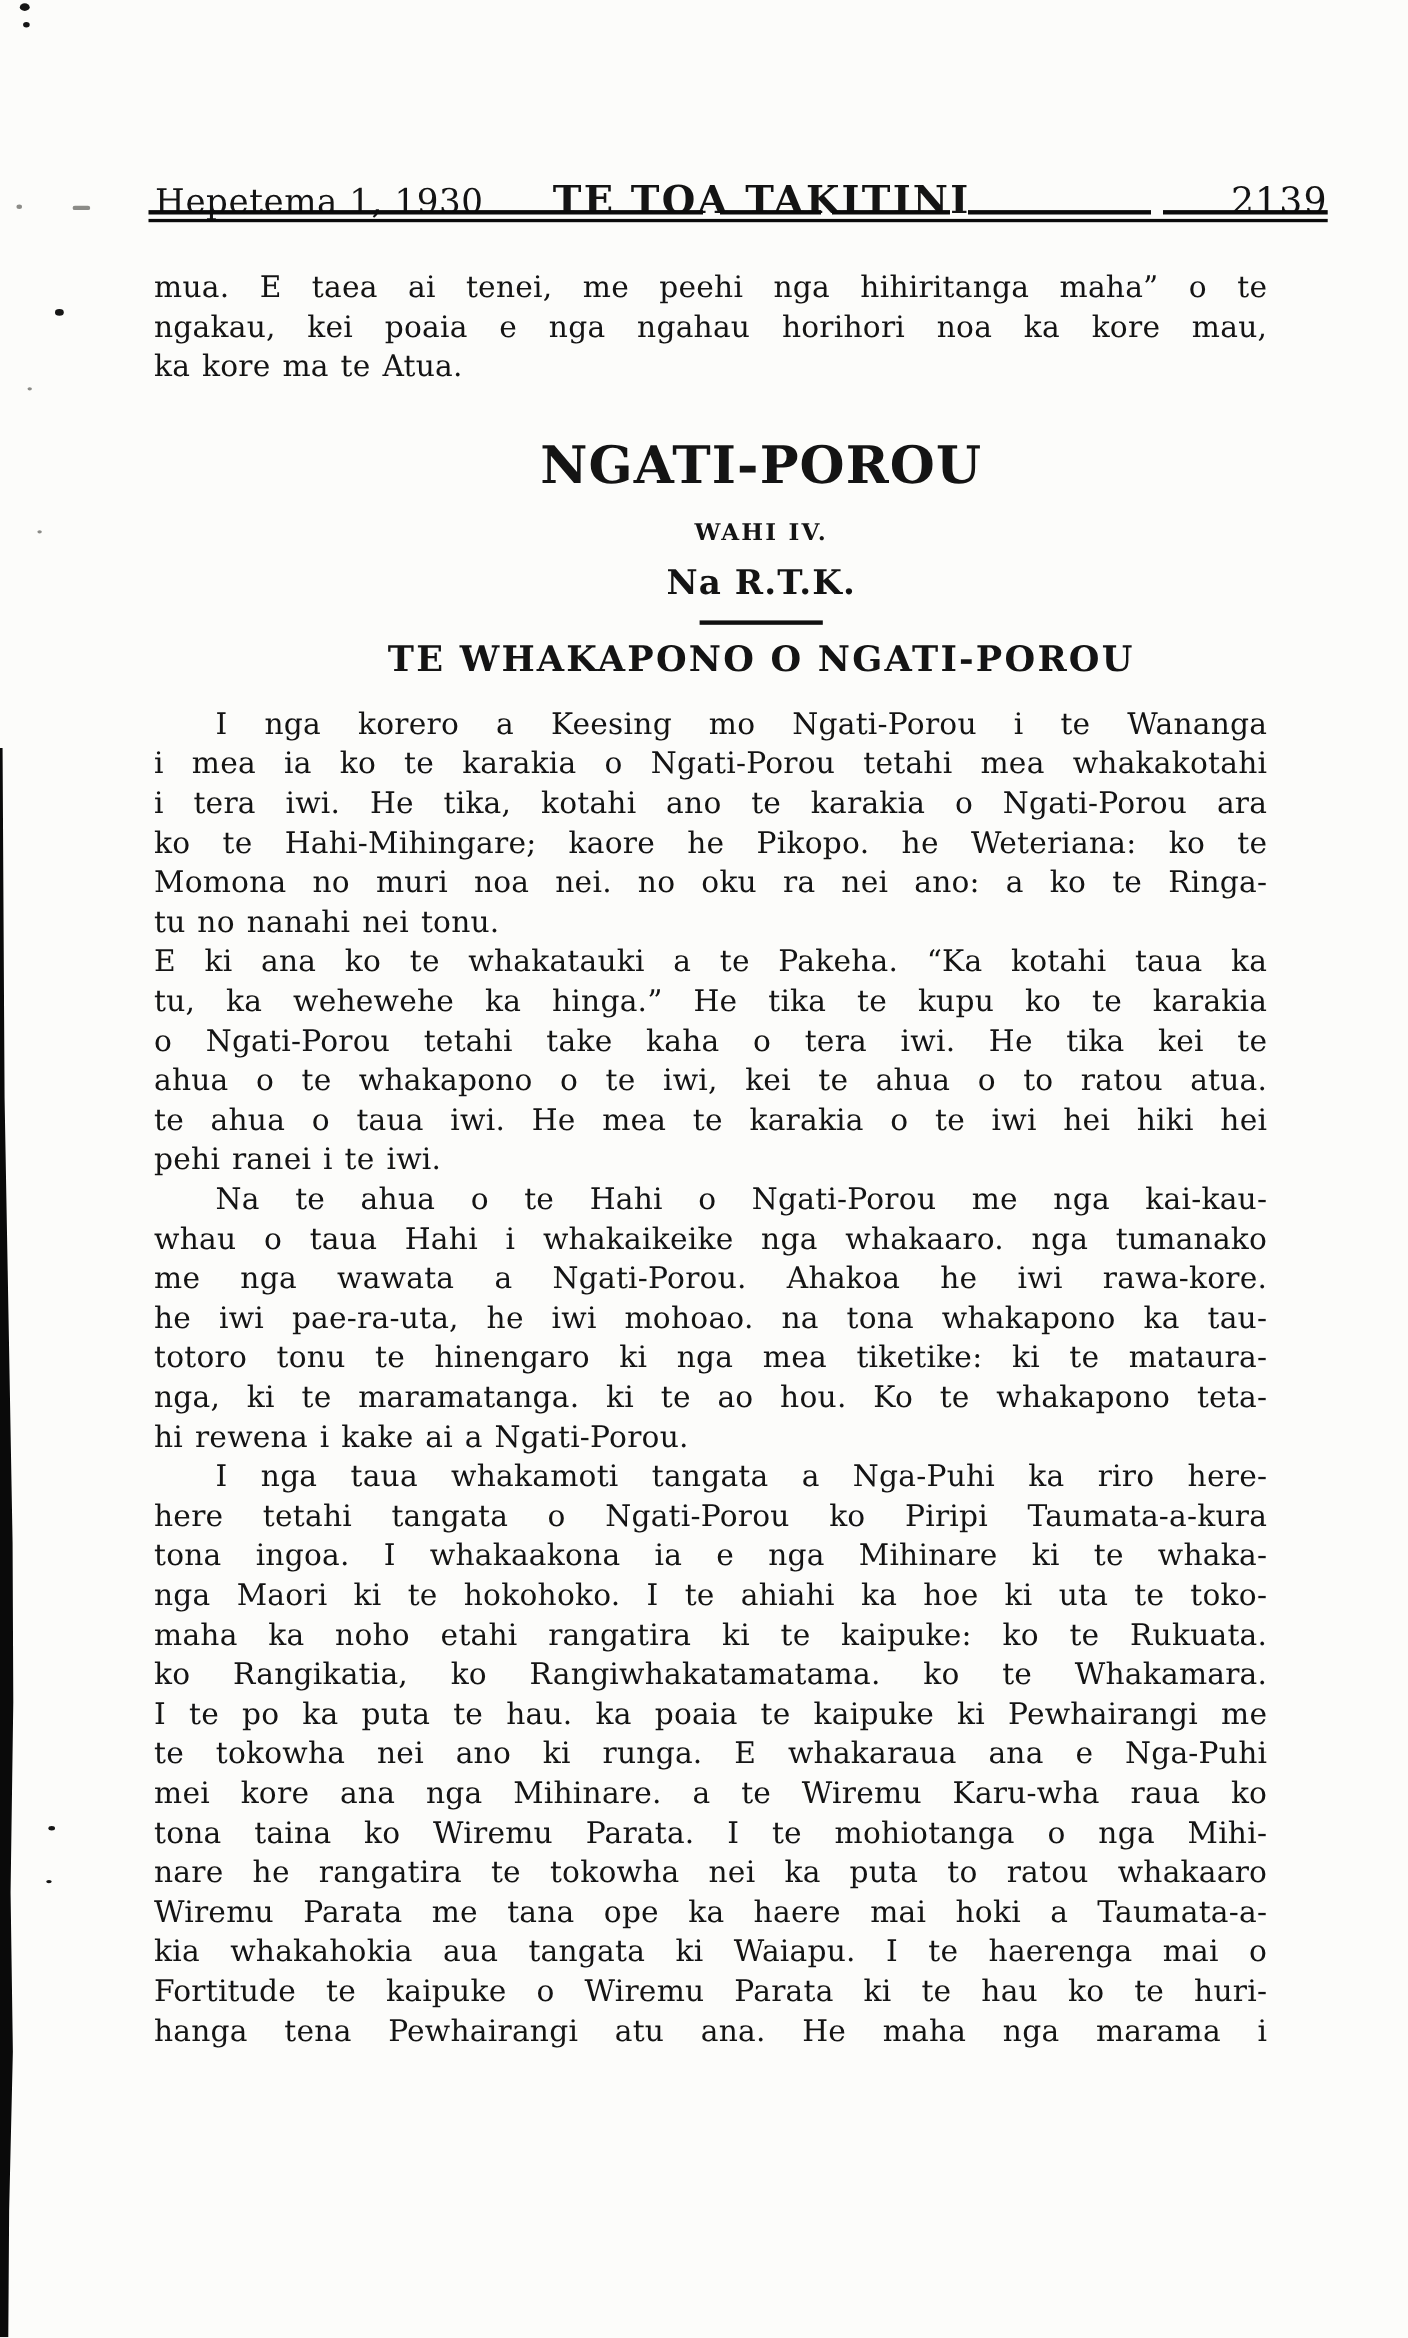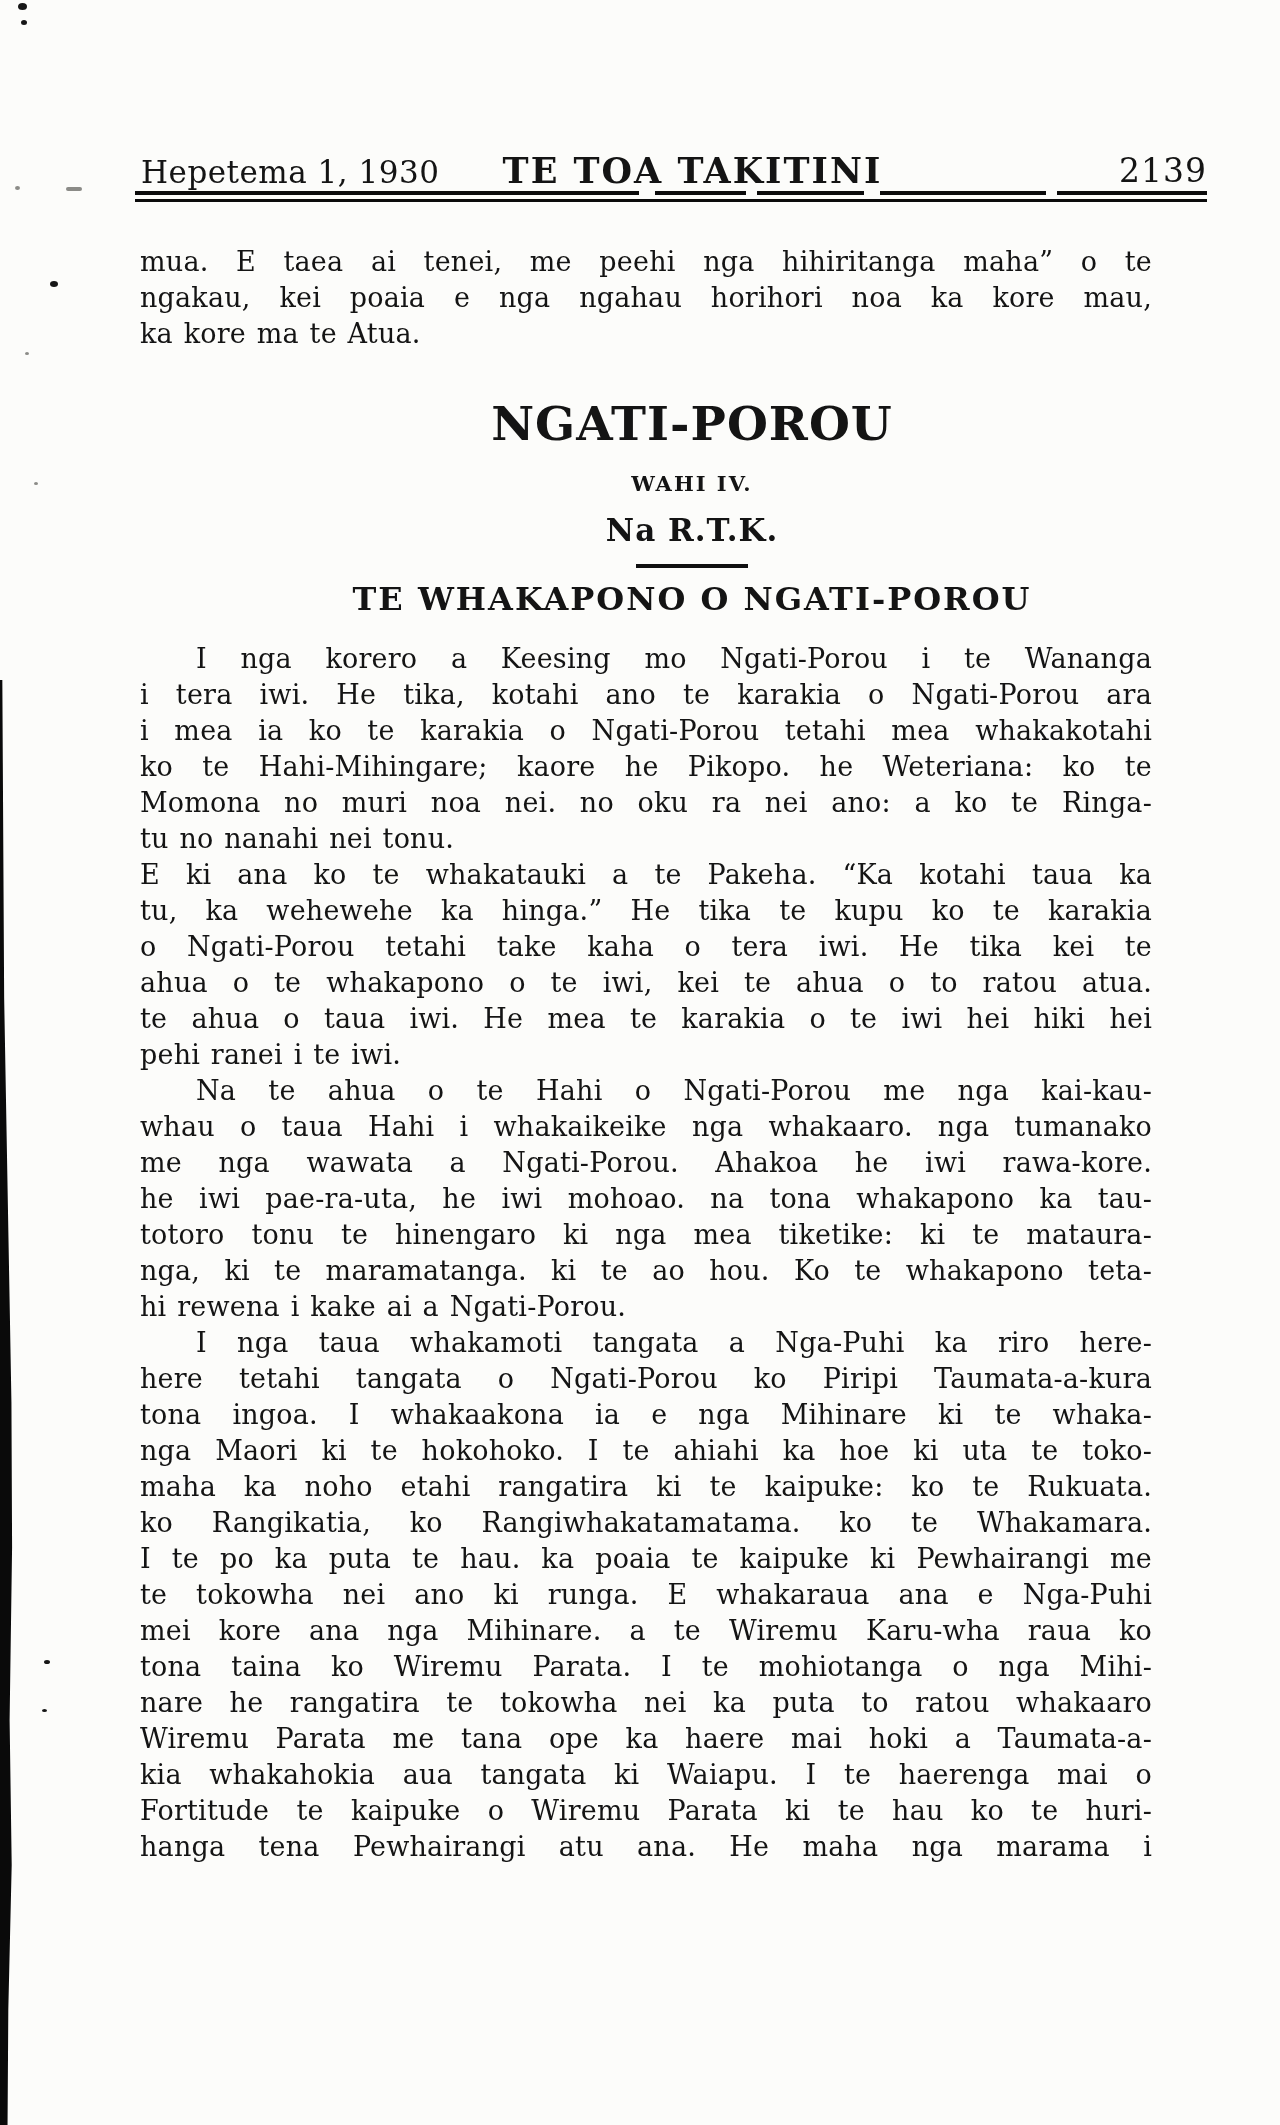--- a/index.html
+++ b/index.html
@@ -3,21 +3,21 @@
 <meta charset="utf-8">
 <style>
   html,body{margin:0;padding:0;}
   body{
     width:1280px;height:2125px;position:relative;overflow:hidden;
     background:#fcfcfa;color:#141414;
     font-family:"DejaVu Serif","Liberation Serif",serif;
     -webkit-font-smoothing:antialiased;
   }
   
-  #page-header{position:absolute;left:135px;top:144px;width:1072px;height:48px;}
+  #page-header{position:absolute;left:135px;top:156px;width:1072px;height:48px;}
   .header-date{position:absolute;left:6px;bottom:2px;font-size:31px;letter-spacing:.5px;white-space:nowrap;}
   .masthead{position:absolute;left:52%;transform:translateX(-50%);bottom:1px;
             font-size:35px;font-weight:bold;letter-spacing:2px;white-space:nowrap;}
   .page-num{position:absolute;right:0;bottom:2px;font-size:33px;letter-spacing:1px;}
   .rule-a{position:absolute;left:135px;top:191px;width:1072px;height:4px;
     background:linear-gradient(90deg,#0b0b0b 0 47%,transparent 47% 48.5%,#0b0b0b 48.5% 57%,
       transparent 57% 58%,#0b0b0b 58% 68%,transparent 68% 69.5%,#0b0b0b 69.5% 85%,
       transparent 85% 86%,#0b0b0b 86% 100%);}
   .rule-b{position:absolute;left:135px;top:199px;width:1072px;height:3px;background:#0b0b0b;}
 
@@ -70,22 +70,22 @@
   <div class="article-title">NGATI-POROU</div>
   <div class="article-part">WAHI IV.</div>
   <div class="article-byline">Na R.T.K.</div>
   <div class="byline-rule"></div>
   <div class="section-heading">TE WHAKAPONO O NGATI-POROU</div>
 </div>
 
 <div id="bodytext" class="textcol">
     <div class="paragraph">
       <div class="line indent">I nga korero a Keesing mo Ngati-Porou i te Wananga</div>
+      <div class="line">i mea ia ko te karakia o Ngati-Porou tetahi mea whakakotahi</div>
       <div class="line">i tera iwi.  He tika, kotahi ano te karakia o Ngati-Porou ara</div>
-      <div class="line">i mea ia ko te karakia o Ngati-Porou tetahi mea whakakotahi</div>
       <div class="line">ko te Hahi-Mihingare; kaore he Pikopo. he Weteriana: ko te</div>
       <div class="line">Momona no muri noa nei. no oku ra nei ano: a ko te Ringa-</div>
       <div class="line last">tu no nanahi nei tonu.</div>
     </div>
     <div class="paragraph">
       <div class="line">E ki ana ko te whakatauki a te Pakeha. “Ka kotahi taua ka</div>
       <div class="line">tu, ka wehewehe ka hinga.”  He tika te kupu ko te karakia</div>
       <div class="line">o Ngati-Porou tetahi take kaha o tera iwi.  He tika kei te</div>
       <div class="line">ahua o te whakapono o te iwi, kei te ahua o to ratou atua.</div>
       <div class="line">te ahua o taua iwi.  He mea te karakia o te iwi hei hiki hei</div>

